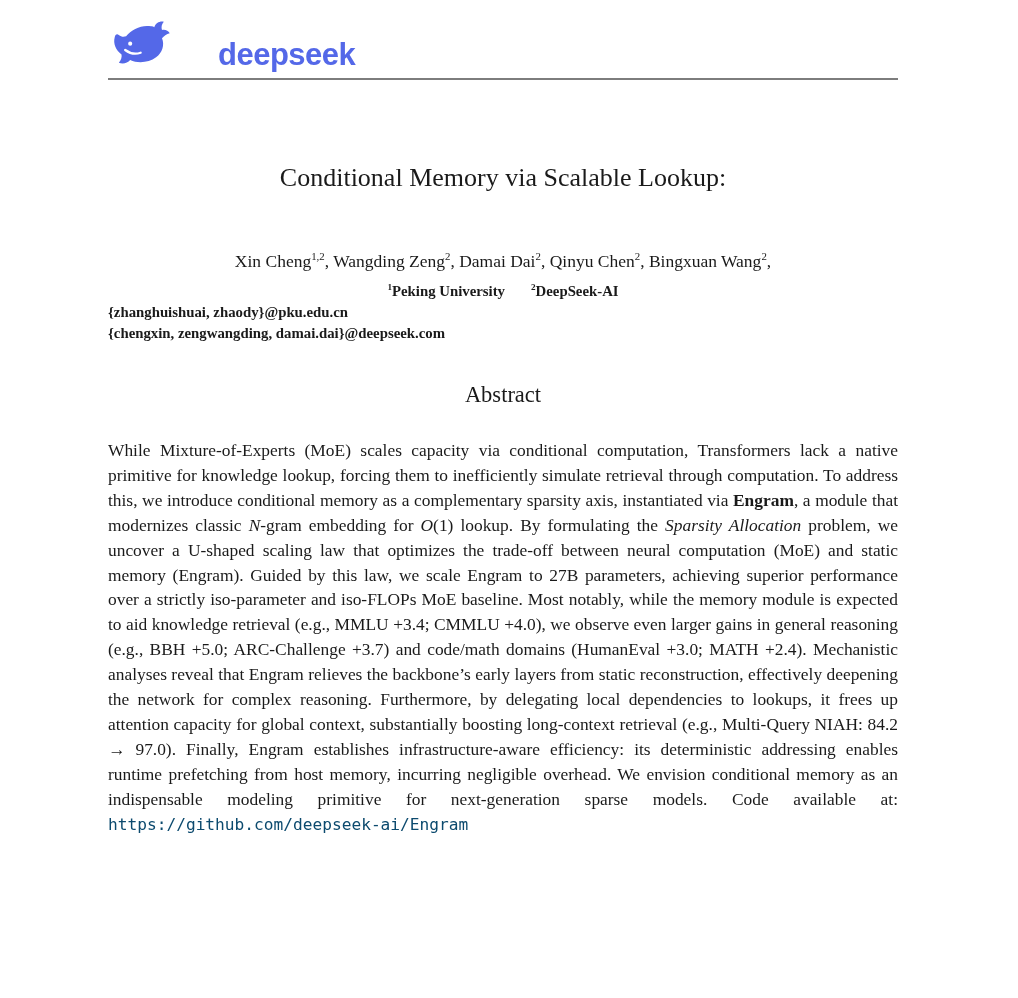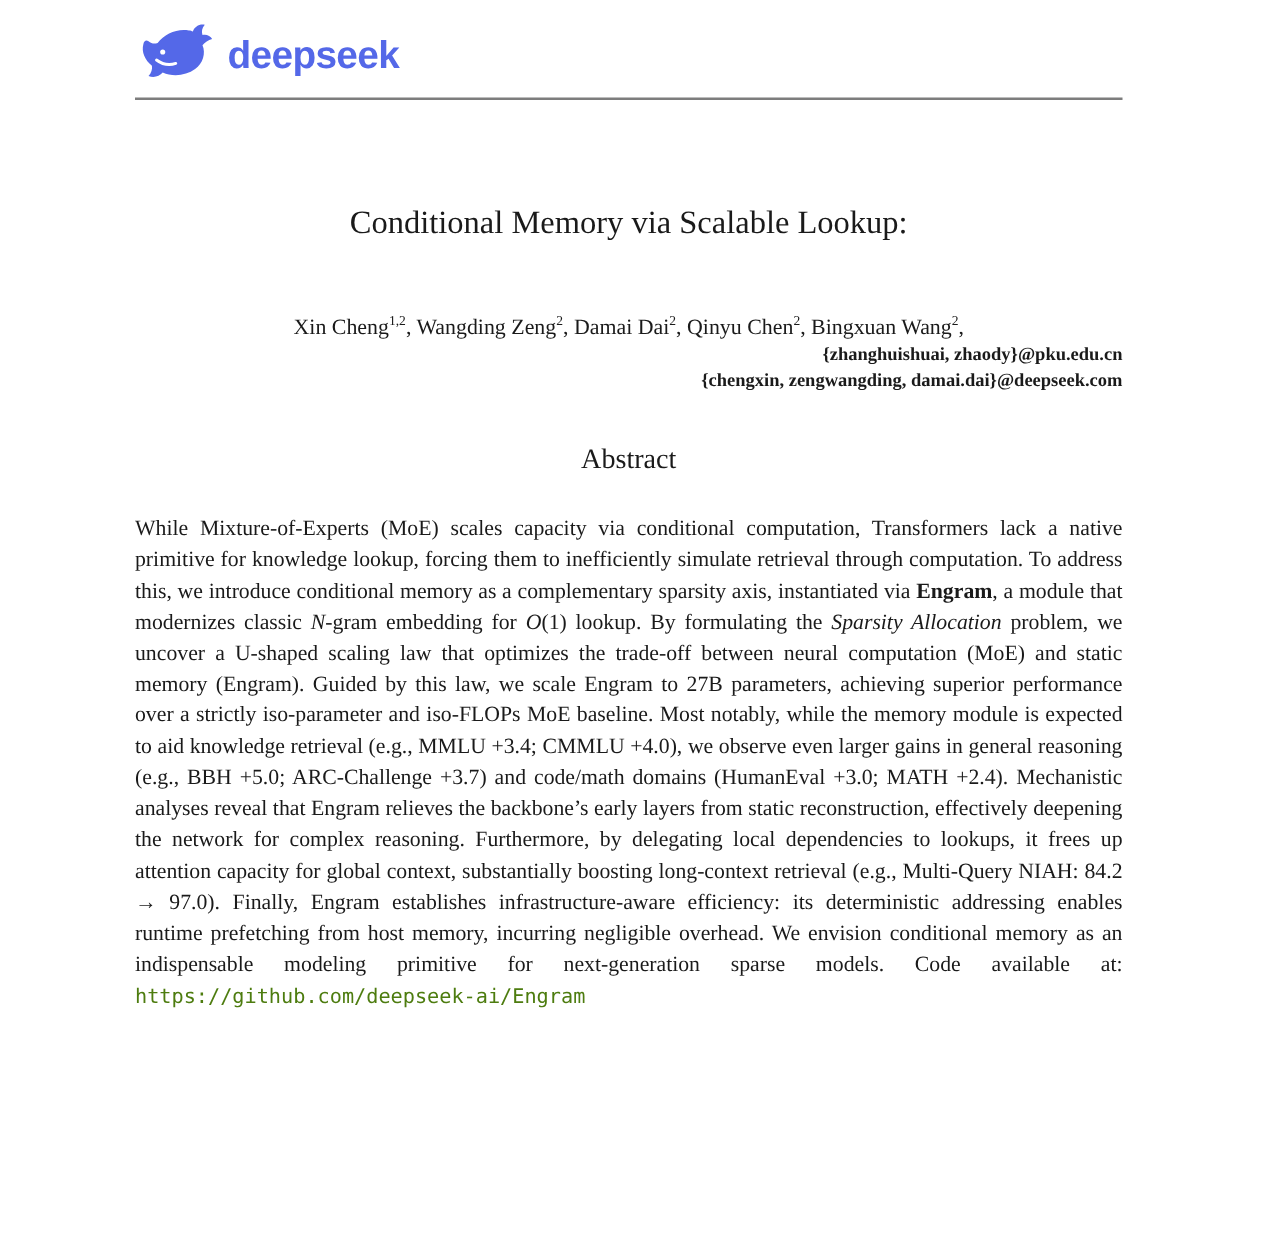--- a/index.html
+++ b/index.html
@@ -12,22 +12,23 @@
     overflow:hidden;
   }
   .content{
     position:absolute;
     left:108px;top:0;
     width:790px;
   }
   
   .logo-row{
     padding-top:16px;
-    display:flex;align-items:center;
+    display:flex;align-items:flex-end;
     height:54px;
+    gap:36px;
   }
   .whale{width:64px;height:50px;margin-left:2px;}
   .wordmark{
     font-family:"Liberation Sans", sans-serif;
     font-weight:700;
     font-size:31px;
     letter-spacing:-0.5px;
     color:#5468e8;
     margin-left:8px;
     line-height:1;
@@ -53,21 +54,21 @@
     line-height:25px;
   }
   .affil{
     margin-top:7px;
     text-align:center;
     font-weight:700;
     font-size:14.8px;
     line-height:21px;
   }
   .email{
-    text-align:right;
+    text-align:left;
     font-weight:700;
     font-size:14.8px;
     line-height:21px;
   }
   
   .abstract-heading{
     margin-top:38px;
     text-align:center;
     font-weight:400;
     font-size:22.5px;
@@ -78,21 +79,21 @@
     font-size:17.4px;
     line-height:24.9px;
   }
   
   .r-bold{font-weight:700;}
   .r-italic{font-style:italic;}
   .r-sup{font-size:0.62em;vertical-align:super;line-height:0;}
   .r-gap{display:inline-block;width:26px;}
   .r-link{
     font-family:"DejaVu Sans Mono", monospace;
-    color:#4d7c0f;
+    color:#0c4a6e;
     text-decoration:none;
     font-size:0.93em;
     cursor:pointer;
   }
 </style>
 </head>
 <body>
 
 <div class="page">
   <div class="content">
@@ -123,20 +124,21 @@
     <hr class="rule">
 
     <div class="title">
       <div>Conditional Memory via Scalable Lookup:</div>
     </div>
 
     <div class="authors">
       <div><span>Xin Cheng</span><span class="r-sup">1,2</span><span>, Wangding Zeng</span><span class="r-sup">2</span><span>, Damai Dai</span><span class="r-sup">2</span><span>, Qinyu Chen</span><span class="r-sup">2</span><span>, Bingxuan Wang</span><span class="r-sup">2</span><span>,</span></div>
     </div>
 
+    <div class="affil"><span class="r-sup">1</span><span>Peking University</span><span class="r-gap"> </span><span class="r-sup">2</span><span>DeepSeek-AI</span></div>
 
     <div class="email">{zhanghuishuai, zhaody}@pku.edu.cn</div>
     <div class="email">{chengxin, zengwangding, damai.dai}@deepseek.com</div>
 
     <div class="abstract-heading">Abstract</div>
 
     <div class="abstract-body"><span>While Mixture-of-Experts (MoE) scales capacity via conditional computation, Transformers lack a native primitive for knowledge lookup, forcing them to inefficiently simulate retrieval through computation. To address this, we introduce conditional memory as a complementary sparsity axis, instantiated via </span><span class="r-bold">Engram</span><span>, a module that modernizes classic </span><span class="r-italic">N</span><span>-gram embedding for </span><span class="r-italic">O</span><span>(1) lookup. By formulating the </span><span class="r-italic">Sparsity Allocation</span><span> problem, we uncover a U-shaped scaling law that optimizes the trade-off between neural computation (MoE) and static memory (Engram). Guided by this law, we scale Engram to 27B parameters, achieving superior performance over a strictly iso-parameter and iso-FLOPs MoE baseline. Most notably, while the memory module is expected to aid knowledge retrieval (e.g., MMLU +3.4; CMMLU +4.0), we observe even larger gains in general reasoning (e.g., BBH +5.0; ARC-Challenge +3.7) and code/math domains (HumanEval +3.0; MATH +2.4). Mechanistic analyses reveal that Engram relieves the backbone’s early layers from static reconstruction, effectively deepening the network for complex reasoning. Furthermore, by delegating local dependencies to lookups, it frees up attention capacity for global context, substantially boosting long-context retrieval (e.g., Multi-Query NIAH: 84.2 → 97.0). Finally, Engram establishes infrastructure-aware efficiency: its deterministic addressing enables runtime prefetching from host memory, incurring negligible overhead. We envision conditional memory as an indispensable modeling primitive for next-generation sparse models. Code available at: </span><a class="r-link" href="#">https://github.com/deepseek-ai/Engram</a></div>
 
   </div>
 </div>

